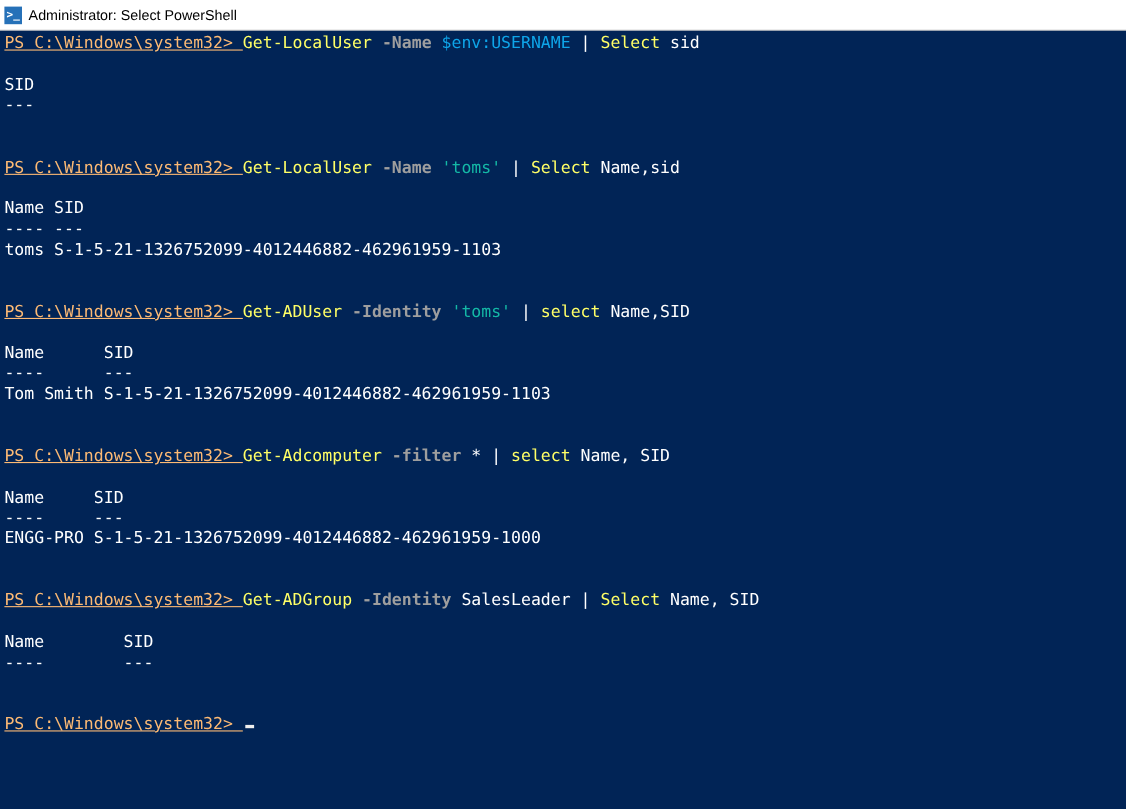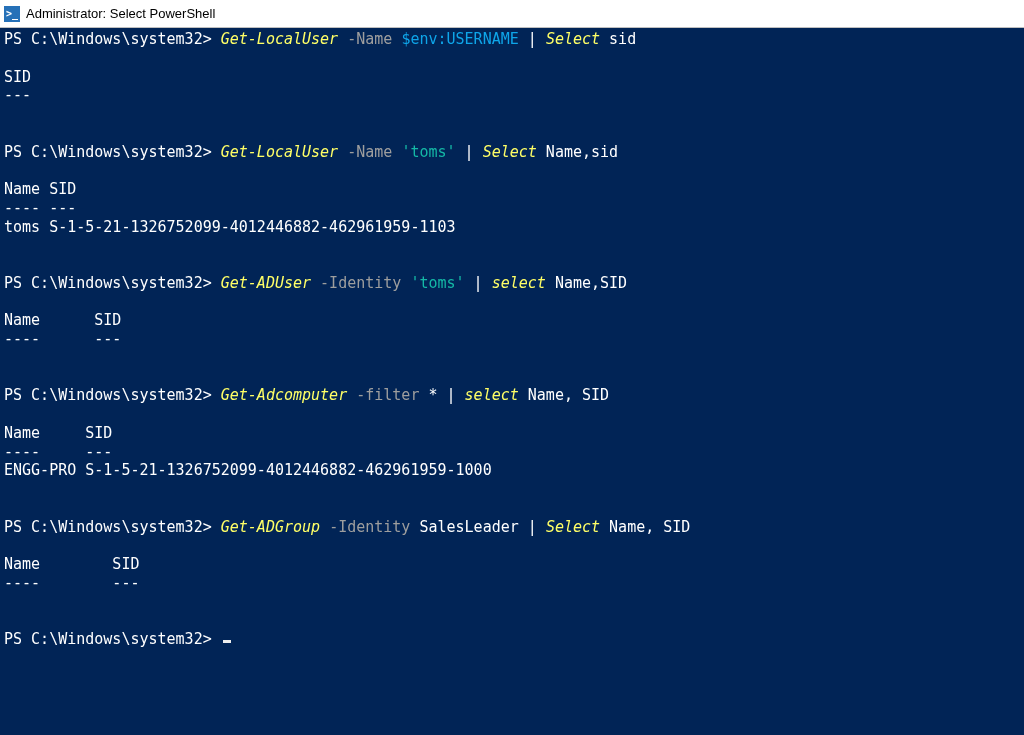--- a/index.html
+++ b/index.html
@@ -35,23 +35,23 @@
     font-size: 10px;
     font-weight: bold;
     font-family: Consolas, monospace;
   }
   .terminal {
     background: #012456;
     padding: 2px 4px;
     line-height: 1.25;
   }
   .line { white-space: pre; }
-  .prompt { color: #ffffff; }
-  .cmdlet { color: #ffff66; font-style: italic; }
-  .param  { color: #9e9e9e; }
+  .prompt { color: #fdba74; text-decoration: underline; }
+  .cmdlet { color: #ffff66; }
+  .param  { color: #9e9e9e; font-weight: bold; }
   .arg    { color: #0ea5e9; }
   .string { color: #14b8a6; }
   .pipe   { color: #ffffff; }
   .plain  { color: #ffffff; }
   .cursor {
     display: inline-block;
     width: 8px;
     height: 3px;
     background: #eeeeee;
     vertical-align: baseline;
@@ -82,20 +82,21 @@
   <div class="line">Name SID</div>
   <div class="line">---- ---</div>
   <div class="line">toms S-1-5-21-1326752099-4012446882-462961959-1103</div>
   <div class="line">&nbsp;</div>
   <div class="line">&nbsp;</div>
 
   <div class="line"><span class="prompt">PS C:\Windows\system32&gt; </span><span class="cmdlet">Get-ADUser</span><span> </span><span class="param">-Identity</span><span> </span><span class="string">'toms'</span><span class="pipe"> | </span><span class="cmdlet">select</span><span class="plain"> Name,SID</span></div>
   <div class="line">&nbsp;</div>
   <div class="line">Name      SID</div>
   <div class="line">----      ---</div>
+  <div class="line">Tom Smith S-1-5-21-1326752099-4012446882-462961959-1103</div>
   <div class="line">&nbsp;</div>
   <div class="line">&nbsp;</div>
 
   <div class="line"><span class="prompt">PS C:\Windows\system32&gt; </span><span class="cmdlet">Get-Adcomputer</span><span> </span><span class="param">-filter</span><span> </span><span class="plain">*</span><span class="pipe"> | </span><span class="cmdlet">select</span><span class="plain"> Name, SID</span></div>
   <div class="line">&nbsp;</div>
   <div class="line">Name     SID</div>
   <div class="line">----     ---</div>
   <div class="line">ENGG-PRO S-1-5-21-1326752099-4012446882-462961959-1000</div>
   <div class="line">&nbsp;</div>
   <div class="line">&nbsp;</div>

